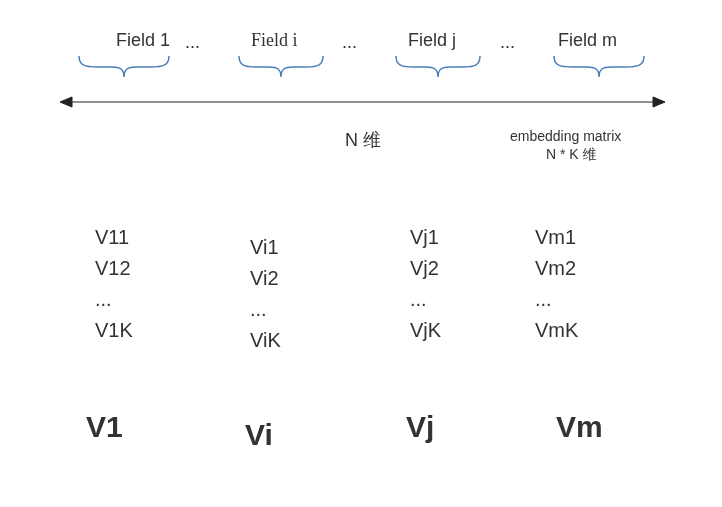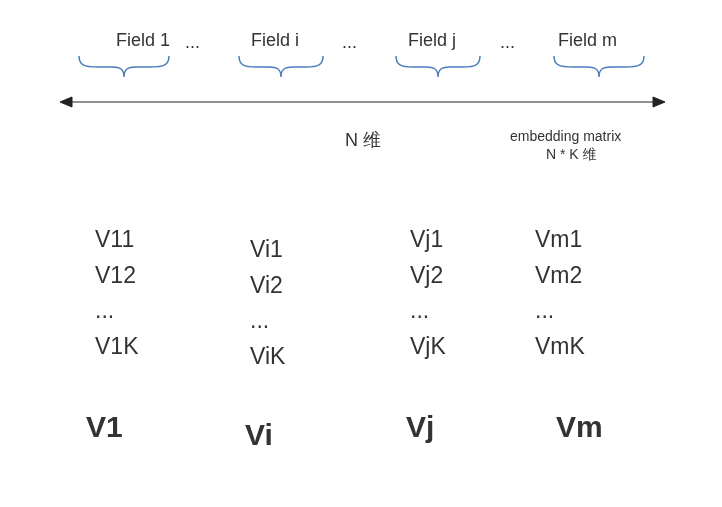--- a/index.html
+++ b/index.html
@@ -60,41 +60,41 @@
     font-weight: 300;
     color: #333;
     text-align: left;
     line-height: 1.25;
   }
   .col {
     position: absolute;
     width: 120px;
   }
   .cell {
-    font-size: 23px;
+    font-size: 20px;
     font-weight: 300;
     color: #333;
     line-height: 1.55;
   }
   .vec-label {
     position: absolute;
     font-size: 30px;
     font-weight: 600;
     color: #333;
   }
 </style>
 </head>
 <body>
 
 <div class="stage">
 
   <div class="field-row">
     <div class="field-label" style="left:80px;margin-left:36px;">Field 1</div>
     <div class="dots3" style="left:185px;top:2px;">...</div>
-    <div class="field-label" style="left:251px;">Field i</div>
+    <div class="field-label" style="left:251px;font-family:Liberation Serif, serif;">Field i</div>
     <div class="dots3" style="left:342px;top:2px;">...</div>
     <div class="field-label" style="left:408px;">Field j</div>
     <div class="dots3" style="left:500px;top:2px;">...</div>
     <div class="field-label" style="left:558px;">Field m</div>
   </div>
 
   <svg class="brace" style="left:78px; top:55px;" width="92" height="28" viewBox="0 0 92 28">
     <path d="M1 1 C1 10 6 12 20 12 L34 12 C42 12 46 14 46 22 C46 14 50 12 58 12 L72 12 C86 12 91 10 91 1"></path>
   </svg>
   <svg class="brace" style="left:238px; top:55px;" width="86" height="28" viewBox="0 0 86 28">

